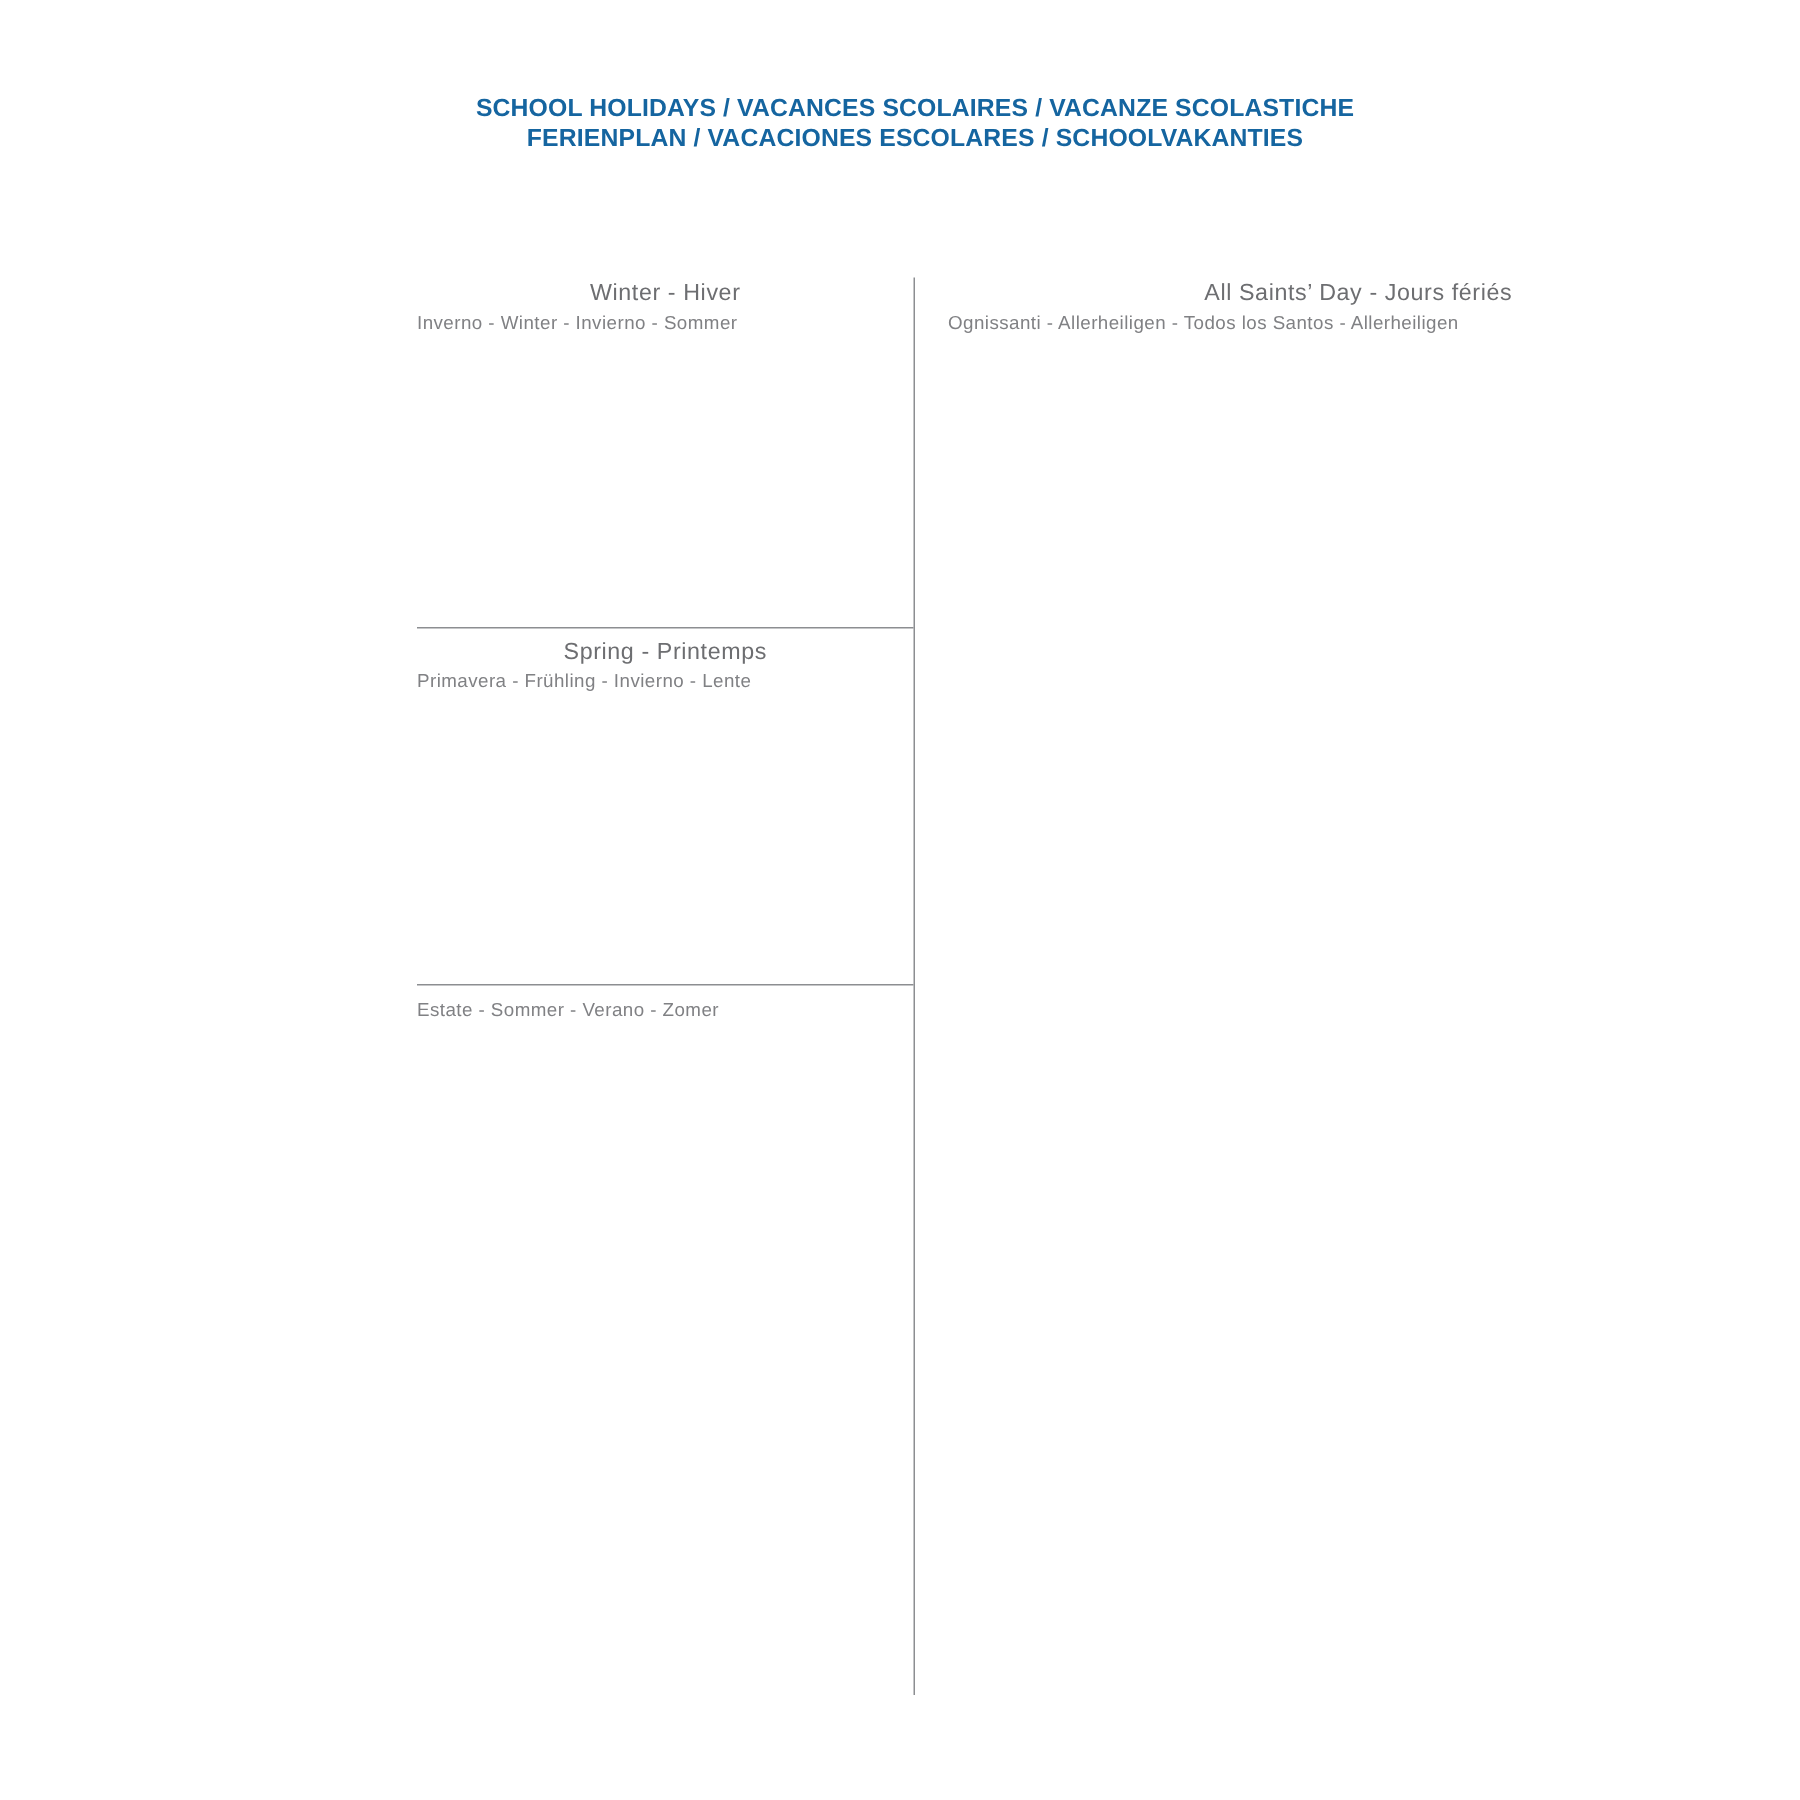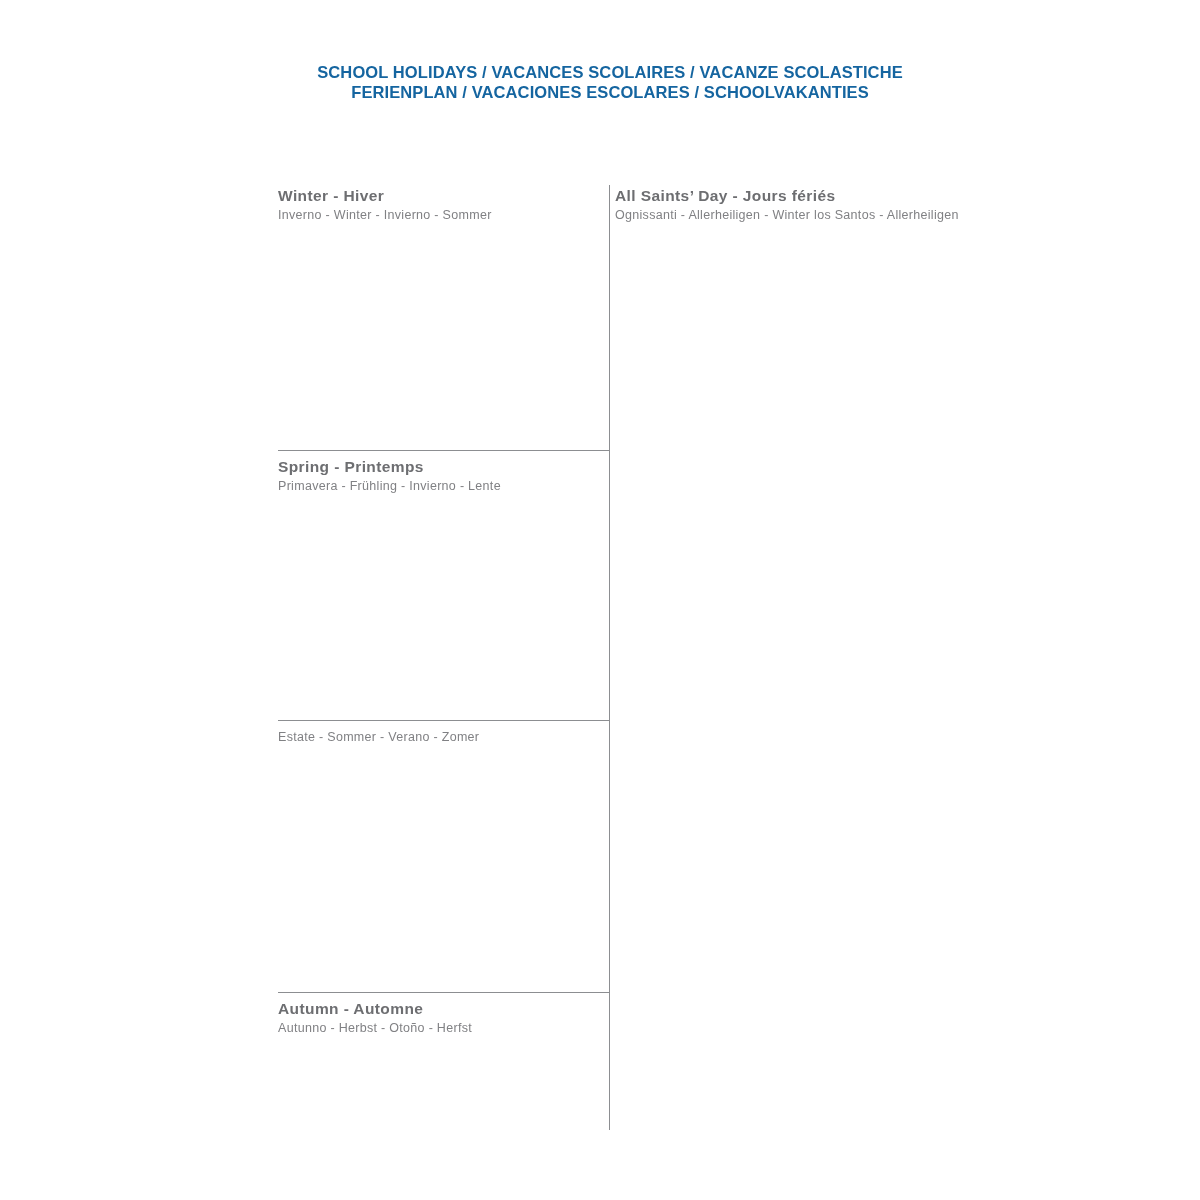--- a/index.html
+++ b/index.html
@@ -35,40 +35,41 @@
   }
   .seasons-col{
     width:331px;
     flex:0 0 331px;
   }
   .season{
     box-sizing:border-box;
     padding-top:6px;
   }
   .season:first-child{padding-top:1px;}
-  .season + .season{border-top:1px solid var(--line-gray,#8c8e91);margin-top:32px;}
+  .season + .season{border-top:1px solid var(--line-gray,#8c8e91);}
   .season.h-winter{height:233px;}
   .season.h-spring{height:238px;}
   .season.h-summer{height:240px;}
   .season.h-autumn{height:234px;}
   .holidays-col{
     border-left:1px solid var(--line-gray,#8c8e91);
     height:945px;
-    padding-left:5px;
+    padding-left:22px;
     width:570px;
     flex:0 0 570px;
   }
   .holidays-col .season{height:auto;padding-top:1px;}
   .season-title{
     margin:0;
     font-size:15.5px;
-    font-weight:bold;
+    font-weight:normal;
     color:var(--heading-gray,#6d6e71);
     letter-spacing:0.4px;
     line-height:1.25;
+    text-align:center;
   }
   .season-subtitle{
     margin:2px 0 0 0;
     font-size:12.5px;
     color:var(--subtitle-gray,#808184);
     letter-spacing:0.3px;
     line-height:1.3;
   }
 </style>
 </head>
@@ -90,27 +91,23 @@
 
     <div class="season h-spring">
       <h2 class="season-title">Spring - Printemps</h2>
       <p class="season-subtitle">Primavera - Frühling - Invierno - Lente</p>
     </div>
 
     <div class="season h-summer">
       <p class="season-subtitle">Estate - Sommer - Verano - Zomer</p>
     </div>
 
-    <div class="season h-autumn">
-      <h2 class="season-title">Autumn - Automne</h2>
-      <p class="season-subtitle">Autunno - Herbst - Otoño - Herfst</p>
-    </div>
 
   </div>
 
   <div class="holidays-col">
     <div class="season">
       <h2 class="season-title">All Saints’ Day - Jours fériés</h2>
-      <p class="season-subtitle">Ognissanti - Allerheiligen - Winter los Santos - Allerheiligen</p>
+      <p class="season-subtitle">Ognissanti - Allerheiligen - Todos los Santos - Allerheiligen</p>
     </div>
   </div>
 
 </div>
 
 </body></html>

